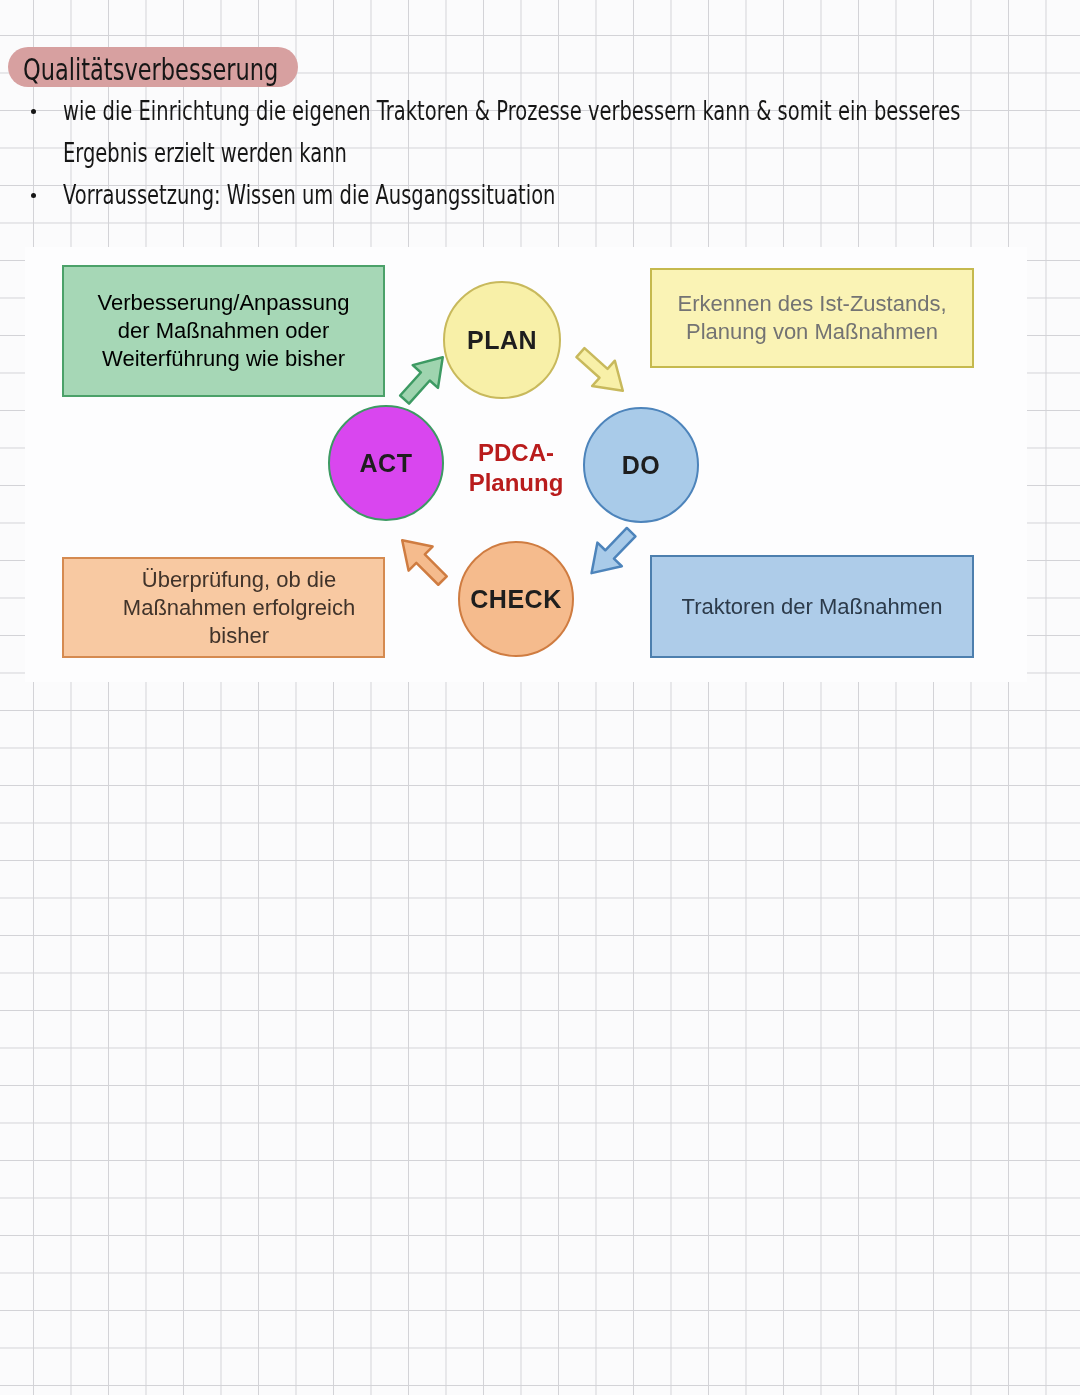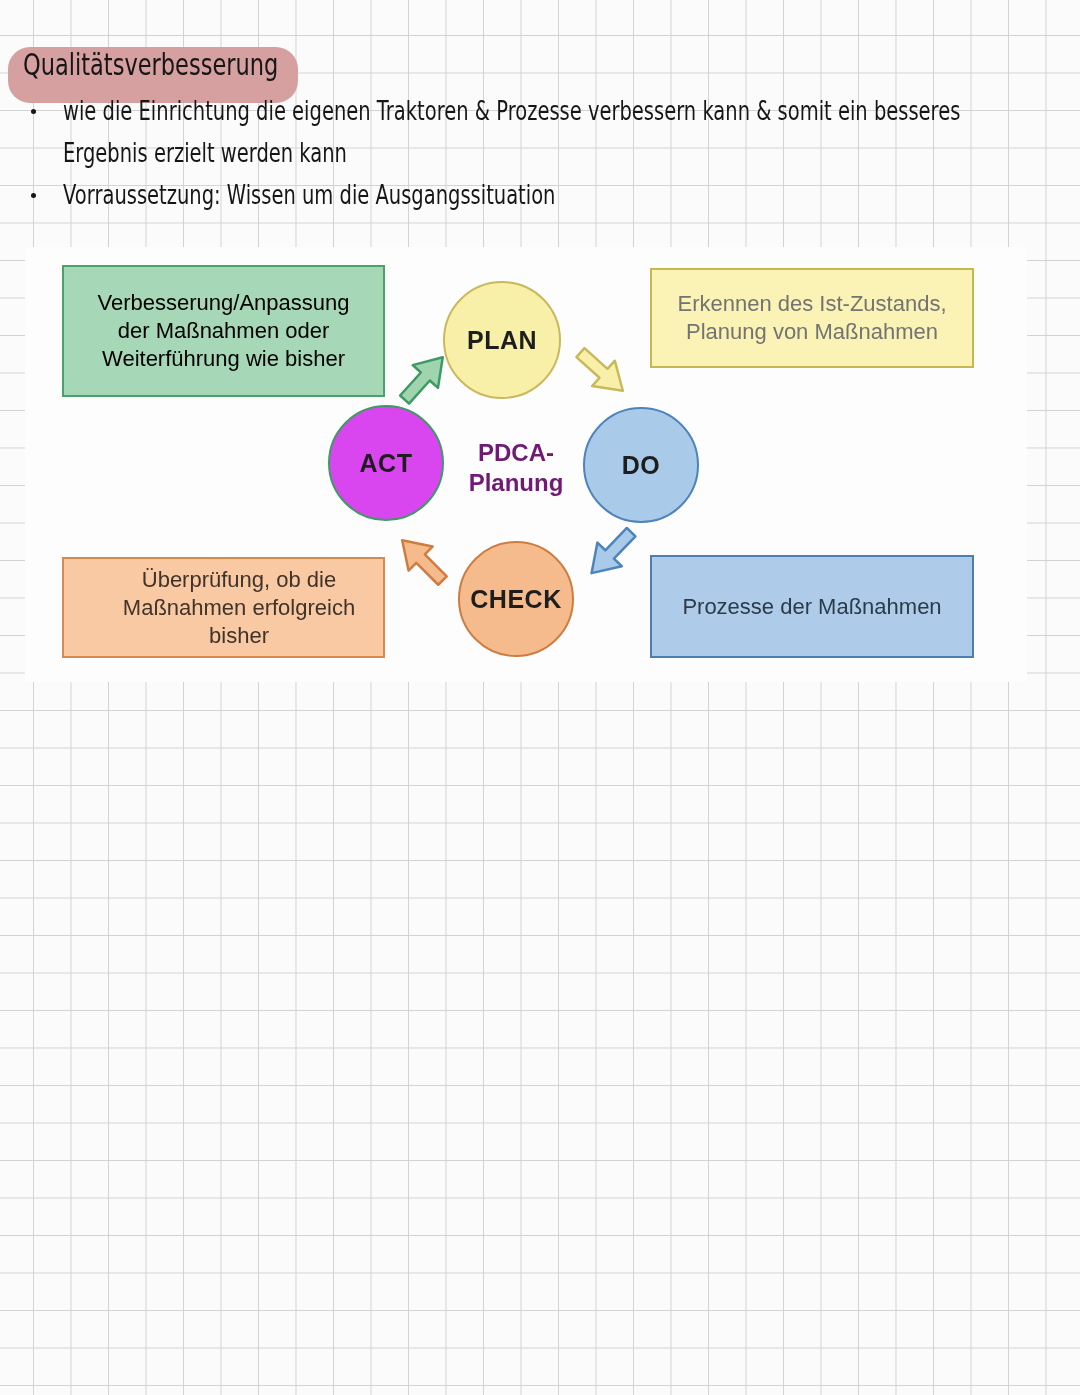--- a/index.html
+++ b/index.html
@@ -12,22 +12,22 @@
         background-image:
           linear-gradient(to right,#d3d3d7 1px,transparent 1px),
           linear-gradient(to bottom,#d3d3d7 1px,transparent 1px);
         background-size:37.5px 37.5px;
         background-position:33px 35px;}
 
   
   .hand{font-family:"DejaVu Sans",sans-serif;color:#161616;
         transform:scaleX(0.75);transform-origin:0 50%;white-space:nowrap;}
 
-  .title-pill{position:absolute;left:8px;top:47px;width:290px;height:56px;
-              border-radius:22px;display:flex;align-items:flex-start;}
+  .title-pill{position:absolute;left:8px;top:47px;width:290px;height:40px;
+              border-radius:22px;display:flex;align-items:flex-end;}
   .title-text{font-size:30px;padding-left:20px;letter-spacing:0px;}
 
   .bullet-dot{position:absolute;width:5px;height:5px;border-radius:50%;
               background:#161616;}
   .hand-line{position:absolute;font-size:26px;}
 
   
   .panel{position:absolute;left:25px;top:247px;width:1002px;height:435px;
          background:#fdfdfe;}
 
@@ -36,21 +36,21 @@
         justify-content:center;text-align:center;
         font-size:22px;line-height:28px;font-weight:500;color:#333;}
 
   .circle{position:absolute;box-sizing:border-box;border:2.5px solid;
           border-radius:50%;display:flex;align-items:center;
           justify-content:center;font-size:25px;font-weight:bold;
           color:#1e1e1e;letter-spacing:0.5px;}
 
   .center-label{position:absolute;left:455px;top:438px;width:122px;
                 text-align:center;font-size:24px;font-weight:bold;
-                line-height:30px;color:#701a75;}
+                line-height:30px;color:#b91c1c;}
 
   .arrow{position:absolute;width:64px;height:44px;}
 </style>
 </head>
 <body>
 
 <div class="page">
 
   <div class="title-pill" style="background-color: rgb(215, 160, 160);">
     <div class="hand title-text">Qualitätsverbesserung</div>
@@ -76,21 +76,21 @@
       <div>Planung von Maßnahmen</div>
     </div>
 
     <div class="dbox" style="left: 37px; top: 310px; width: 323px; height: 101px; background-color: rgb(248, 201, 162); border-color: rgb(213, 138, 80); color: rgb(64, 51, 42); padding-left: 31px;">
       <div>Überprüfung, ob die</div>
       <div>Maßnahmen erfolgreich</div>
       <div>bisher</div>
     </div>
 
     <div class="dbox" style="left: 625px; top: 308px; width: 324px; height: 103px; background-color: rgb(174, 204, 233); border-color: rgb(77, 127, 174); color: rgb(44, 58, 74);">
-      <div>Prozesse der Maßnahmen</div>
+      <div>Traktoren der Maßnahmen</div>
     </div>
 
     <div class="circle" style="left: 418px; top: 34px; width: 118px; height: 118px; background-color: rgb(248, 240, 168); border-color: rgb(200, 185, 92);">
       <span>PLAN</span>
     </div>
 
     <div class="circle" style="left: 558px; top: 160px; width: 116px; height: 116px; background-color: rgb(169, 203, 233); border-color: rgb(77, 132, 187);">
       <span>DO</span>
     </div>
 

